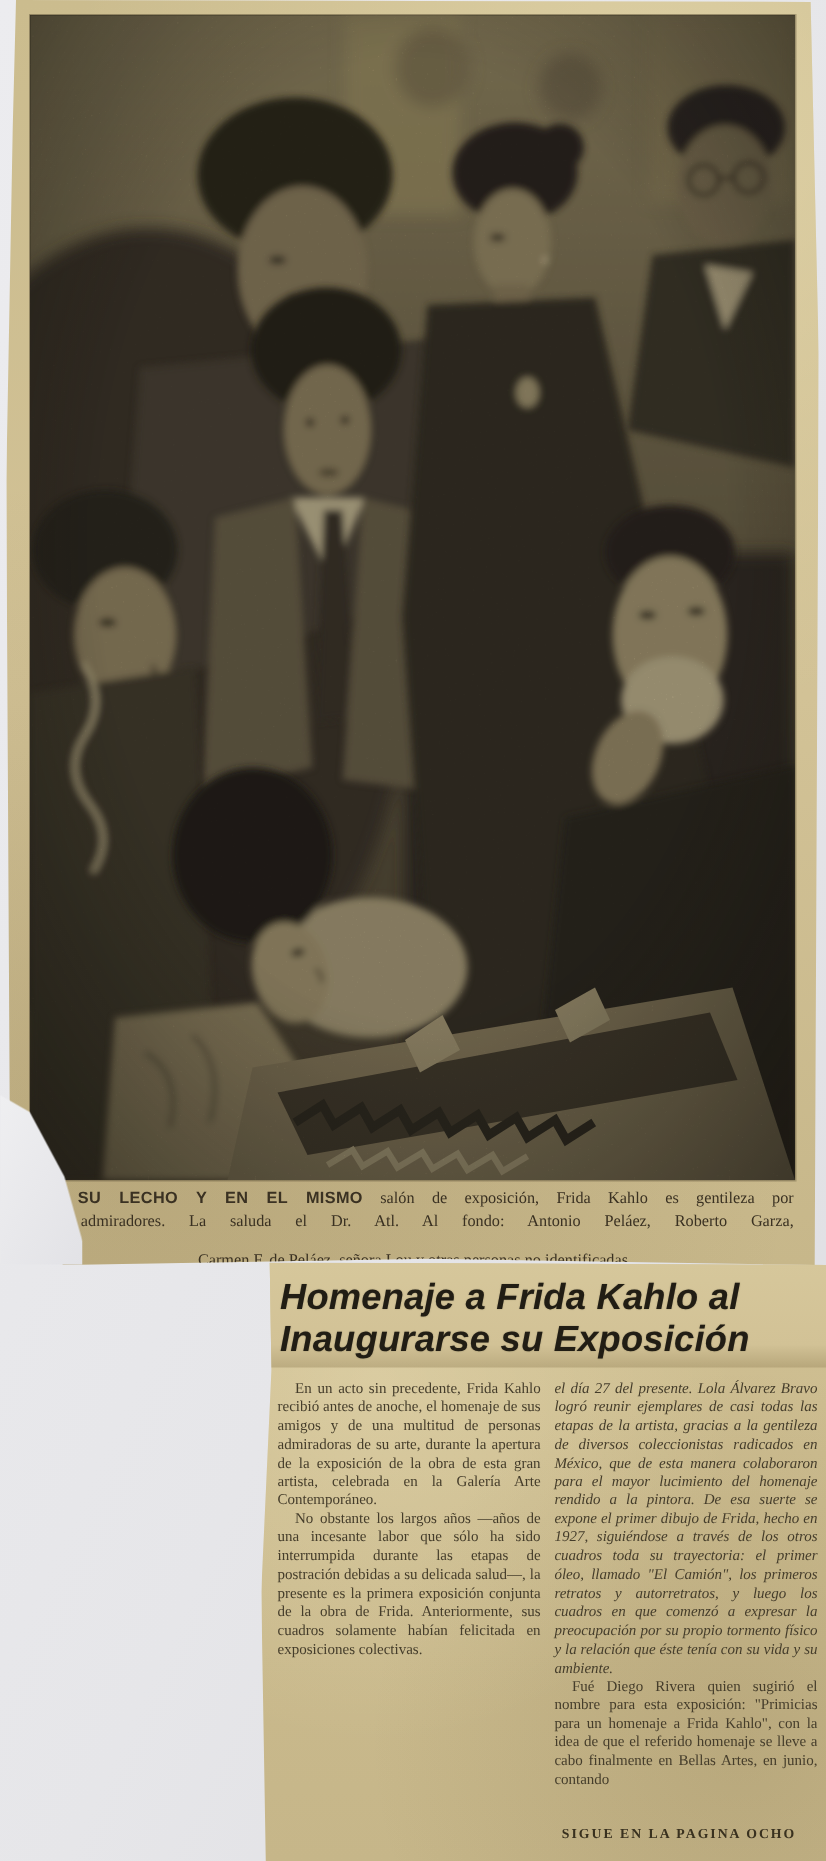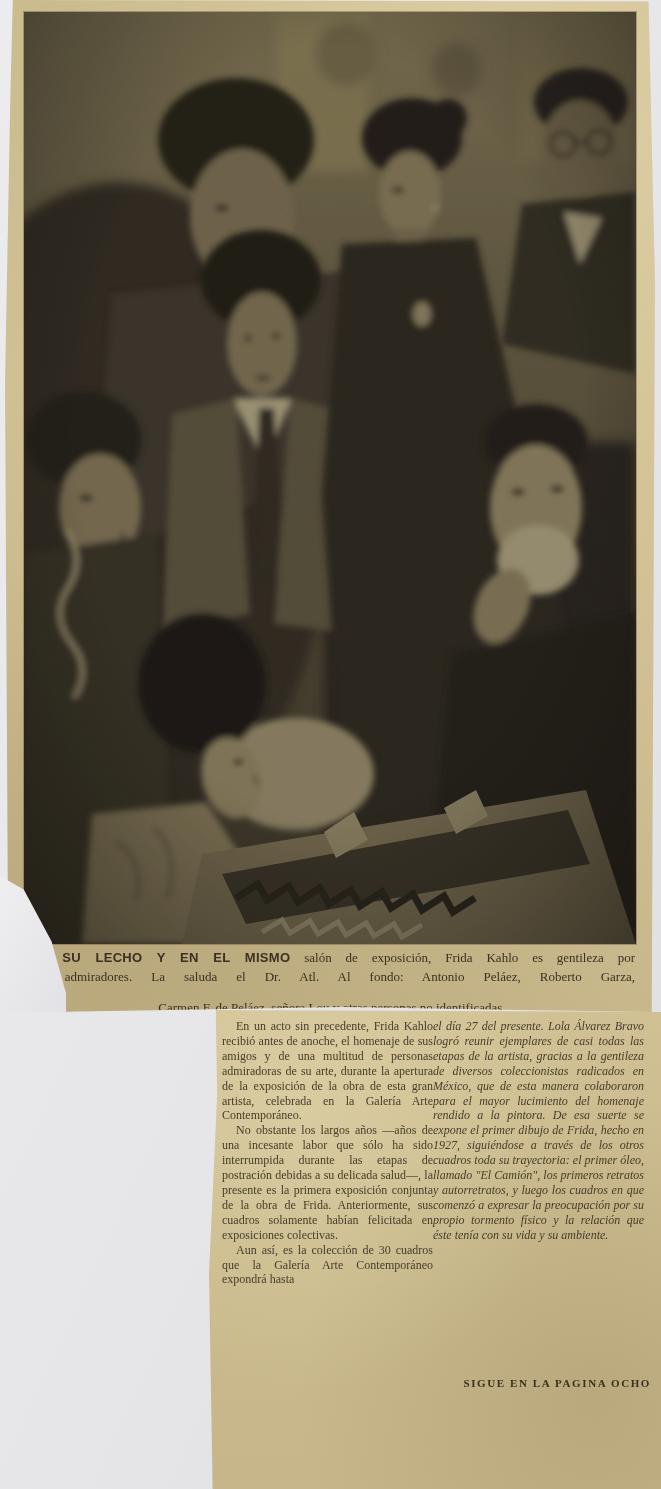--- a/index.html
+++ b/index.html
@@ -53,30 +53,30 @@
     z-index:2;
   }
   .headline{
     padding:11px 8px 5px 15px;
     background:linear-gradient(180deg,#d6c79b 0%,#d2c296 78%,rgba(165,148,105,.55) 100%);
     font-family:"Liberation Sans",sans-serif;font-style:italic;font-weight:700;
     font-size:29px;line-height:34px;letter-spacing:.2px;color:#211d14;
     text-shadow:0 0 1px rgba(33,29,20,.4);
   }
   .columns{
-    display:flex;padding:9px 7px 0 13px;height:352px;overflow:hidden;
+    display:flex;gap:11px;padding:9px 7px 0 13px;height:352px;overflow:hidden;
   }
   .col{
     width:211px;font-size:12px;line-height:14.9px;color:#453d2b;
     text-align:justify;
   }
   .col p{margin:0;text-indent:14px;}
   .col.col-continued p:first-child{text-indent:0;font-style:italic;}
   .footer-line{
-    margin-top:6px;padding-right:10px;text-align:right;
+    margin-top:6px;padding-right:24px;text-align:right;
     font-weight:700;font-size:11px;letter-spacing:1.6px;color:#39311f;
   }
 </style>
 </head>
 <body>
 
 <div class="piece-photo">
 
   <div class="photo-frame">
     <svg width="612" height="932" viewBox="0 0 612 932">
@@ -204,24 +204,28 @@
   <div class="caption">
     <div class="cap-line cap-just"><span class="cap-lead">EN SU LECHO Y EN EL MISMO</span><span> salón de exposición, Frida Kahlo es gentileza por</span></div>
     <div class="cap-line cap-just">sus admiradores. La saluda el Dr. Atl. Al fondo: Antonio Peláez, Roberto Garza,</div>
     <div class="cap-line cap-center">Carmen F. de Peláez, señora Lou y otras personas no identificadas.</div>
   </div>
 </div>
 
 <div class="torn-wedge"></div>
 
 <div class="piece-article">
+  <div class="headline">
+    <div>Homenaje a Frida Kahlo al</div>
+    <div>Inaugurarse su Exposición</div>
+  </div>
   <div class="columns">
     <div class="col">
         <p>En un acto sin precedente, Frida Kahlo recibió antes de anoche, el homenaje de sus amigos y de una multitud de personas admiradoras de su arte, durante la apertura de la exposición de la obra de esta gran artista, celebrada en la Galería Arte Contemporáneo.</p>
         <p>No obstante los largos años —años de una incesante labor que sólo ha sido interrumpida durante las etapas de postración debidas a su delicada salud—, la presente es la primera exposición conjunta de la obra de Frida. Anteriormente, sus cuadros solamente habían felicitada en exposiciones colectivas.</p>
-        <p>Aun así, es la colección de 30 cuadros que la Galería Arte Contemporáneo expondrá hasta</p>
       </div>
     <div class="col col-continued">
         <p>el día 27 del presente. Lola Álvarez Bravo logró reunir ejemplares de casi todas las etapas de la artista, gracias a la gentileza de diversos coleccionistas radicados en México, que de esta manera colaboraron para el mayor lucimiento del homenaje rendido a la pintora. De esa suerte se expone el primer dibujo de Frida, hecho en 1927, siguiéndose a través de los otros cuadros toda su trayectoria: el primer óleo, llamado "El Camión", los primeros retratos y autorretratos, y luego los cuadros en que comenzó a expresar la preocupación por su propio tormento físico y la relación que éste tenía con su vida y su ambiente.</p>
+        <p>Fué Diego Rivera quien sugirió el nombre para esta exposición: "Primicias para un homenaje a Frida Kahlo", con la idea de que el referido homenaje se lleve a cabo finalmente en Bellas Artes, en junio, contando</p>
       </div>
   </div>
   <div class="footer-line">SIGUE EN LA PAGINA OCHO</div>
 </div>
 
 </body></html>

